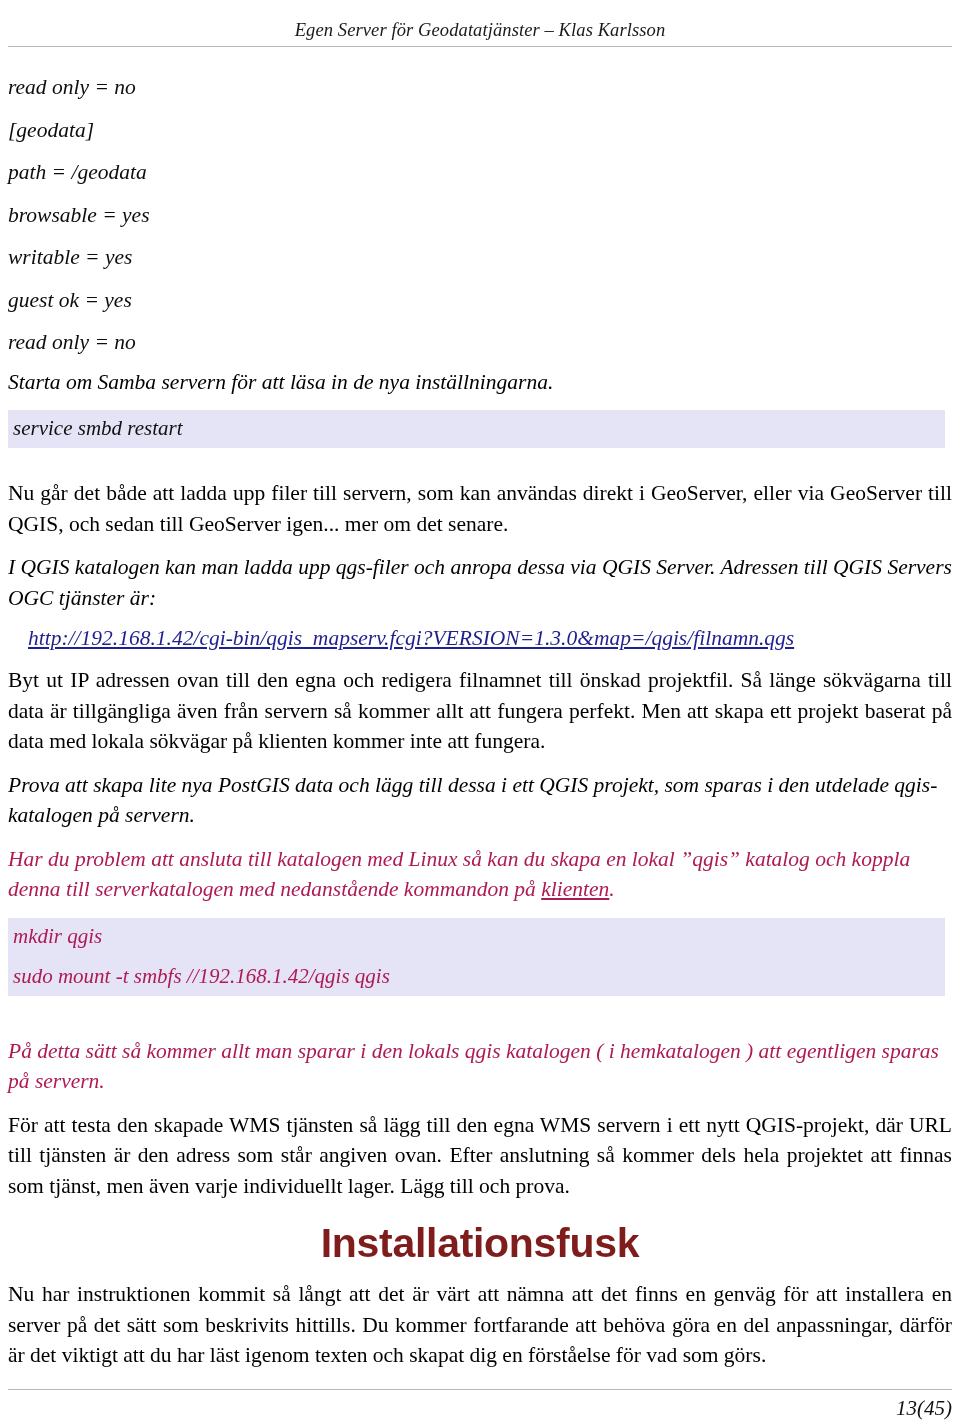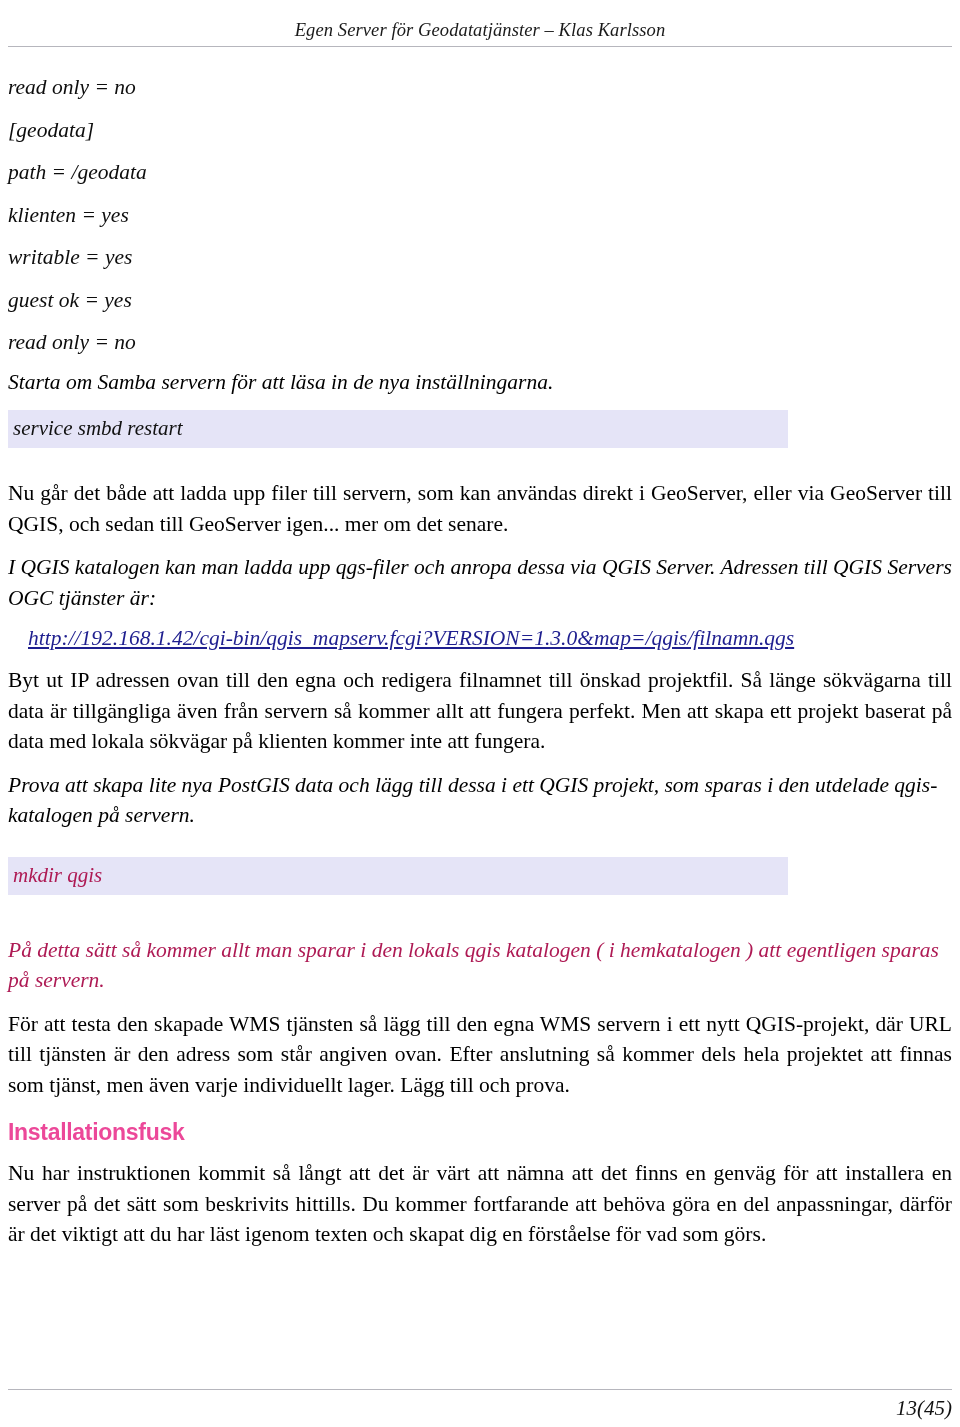--- a/index.html
+++ b/index.html
@@ -72,21 +72,21 @@
     margin: 10px 0 21px 0;
     color: #0d0d0d;
     white-space: pre;
   }
   .conf-line:last-child { margin-bottom: 0; }
 
   
   .code-band {
     background: #e5e4f7;
     padding: 8px 0 9px 0;
-    width: 780px;
+    width: 937px;
     box-sizing: border-box;
   }
   .code-band .code-line {
     font-style: italic;
     font-size: 21px;
     line-height: 1.0;
     margin: 0 0 19px 0;
     padding-left: 5px;
     white-space: pre;
   }
@@ -115,26 +115,27 @@
   .body-text.ink-red {
     color: #ae1a54;
   }
   .inline-underline {
     text-decoration: underline;
   }
 
   
   .section-heading {
     font-family: "Liberation Sans", "DejaVu Sans", sans-serif;
-    font-size: 23px;
+    font-size: 41px;
     font-weight: 700;
     line-height: 1.1;
     margin: 0;
-    color: #ec4899;
+    color: #7f1d1d;
     letter-spacing: -0.3px;
+    text-align: center;
   }
 
   
   .doc-footer {
     position: absolute;
     left: 8px;
     right: 8px;
     bottom: 6px;
   }
   .footer-rule {
@@ -157,21 +158,21 @@
 
   <div class="doc-header">Egen Server för Geodatatjänster – Klas Karlsson</div>
   <hr class="header-rule">
 
   <div class="gap-md"></div>
 
   <div class="conf-list">
     <div class="conf-line">read only = no</div>
     <div class="conf-line">[geodata]</div>
     <div class="conf-line">path = /geodata</div>
-    <div class="conf-line">klienten = yes</div>
+    <div class="conf-line">browsable = yes</div>
     <div class="conf-line">writable = yes</div>
     <div class="conf-line">guest ok = yes</div>
     <div class="conf-line">read only = no</div>
   </div>
 
   <div class="gap-sm"></div>
 
   <p class="body-text left">Starta om Samba servern för att läsa in de nya inställningarna.</p>
 
   <div class="gap-sm"></div>
@@ -197,25 +198,29 @@
   <div class="gap-sm"></div>
 
   <p class="body-text">Byt ut IP adressen ovan till den egna och redigera filnamnet till önskad projektfil. Så länge sökvägarna till data är tillgängliga även från servern så kommer allt att fungera perfekt. Men att skapa ett projekt baserat på data med lokala sökvägar på klienten kommer inte att fungera.</p>
 
   <div class="gap-sm"></div>
 
   <p class="body-text left">Prova att skapa lite nya PostGIS data och lägg till dessa i ett QGIS projekt, som sparas i den utdelade qgis-katalogen på servern.</p>
 
   <div class="gap-sm"></div>
 
+  <p class="body-text ink-red left">
+    <span>Har du problem att ansluta till katalogen med Linux så kan du skapa en lokal ”qgis” katalog och koppla denna till serverkatalogen med nedanstående kommandon på </span><span class="inline-underline">klienten</span><span>.</span>
+  </p>
 
   <div class="gap-sm"></div>
 
   <div class="code-band">
     <div class="code-line ink-red">mkdir qgis</div>
+    <div class="code-line ink-red">sudo mount -t smbfs //192.168.1.42/qgis qgis</div>
   </div>
 
   <div class="gap-xl"></div>
 
   <p class="body-text ink-red left">På detta sätt så kommer allt man sparar i den lokals qgis katalogen ( i hemkatalogen ) att egentligen sparas på servern.</p>
 
   <div class="gap-sm"></div>
 
   <p class="body-text">För att testa den skapade WMS tjänsten så lägg till den egna WMS servern i ett nytt QGIS-projekt, där URL till tjänsten är den adress som står angiven ovan. Efter anslutning så kommer dels hela projektet att finnas som tjänst, men även varje individuellt lager. Lägg till och prova.</p>
 

